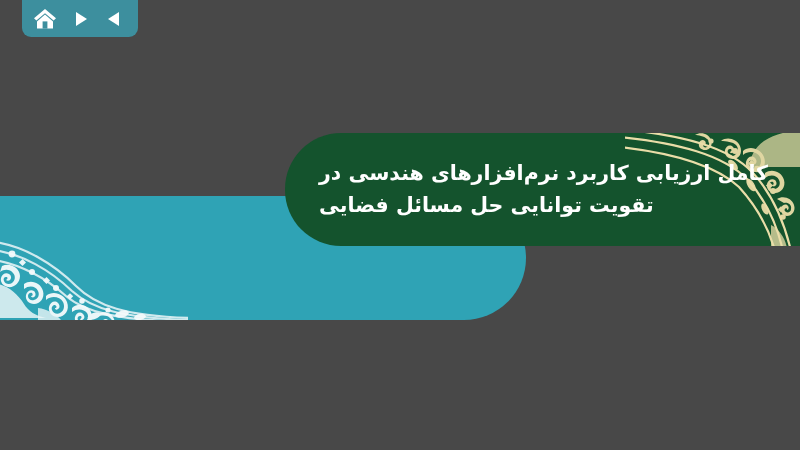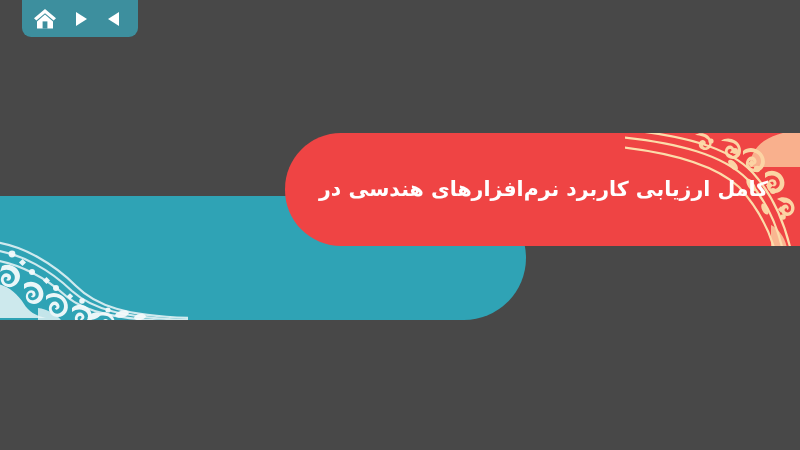--- a/index.html
+++ b/index.html
@@ -69,21 +69,21 @@
     opacity: 0.95;
   }
 
   
   #title-panel {
     position: absolute;
     left: 285px;
     top: 133px;
     width: 515px;
     height: 113px;
-    background: #ef4444;
+    background: #14532d;
     border-top-left-radius: 56px;
     border-bottom-left-radius: 56px;
     overflow: hidden;
     z-index: 20;
   }
   #yellow-ornament {
     position: absolute;
     right: 0;
     top: 0;
     width: 175px;
@@ -203,17 +203,18 @@
         <path d="M175,-2 c-12,0 -26,3 -36,10 c-9,6 -14,16 -15,26 l51,0 z" opacity="0.75"></path>
         <ellipse cx="126" cy="52" rx="7" ry="3.4" transform="rotate(58 126 52)"></ellipse>
         <ellipse cx="140" cy="76" rx="6" ry="3" transform="rotate(64 140 76)"></ellipse>
         <ellipse cx="108" cy="32" rx="6.5" ry="3.2" transform="rotate(48 108 32)"></ellipse>
         <path d="M146,92 c8,4 14,13 16,23 l-16,0 z" opacity="0.8"></path>
       </g>
     </svg>
 
     <div id="title-text">
       <div class="title-line">کامل ارزیابی کاربرد نرم‌افزارهای هندسی در</div>
+      <div class="title-line">تقویت توانایی حل مسائل فضایی</div>
     </div>
 
   </div>
 
 </div>
 
 </body></html>

